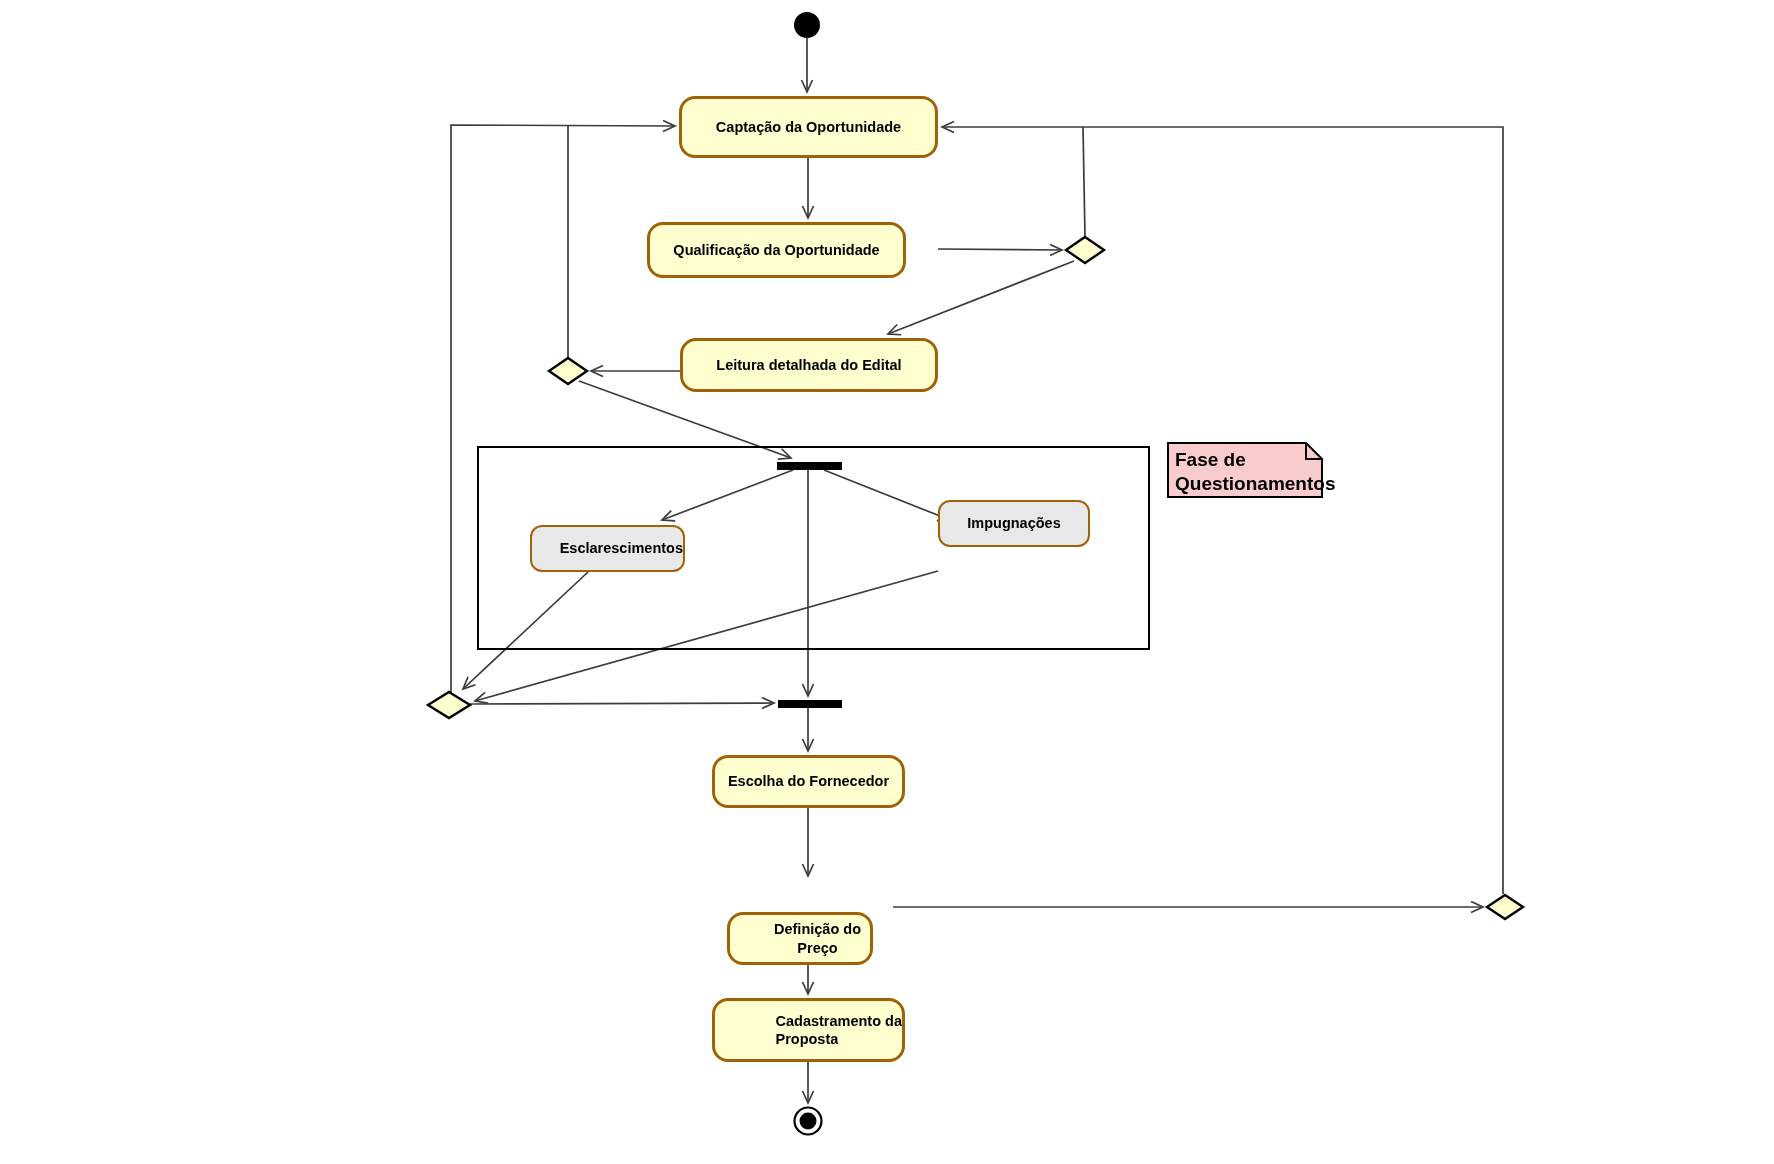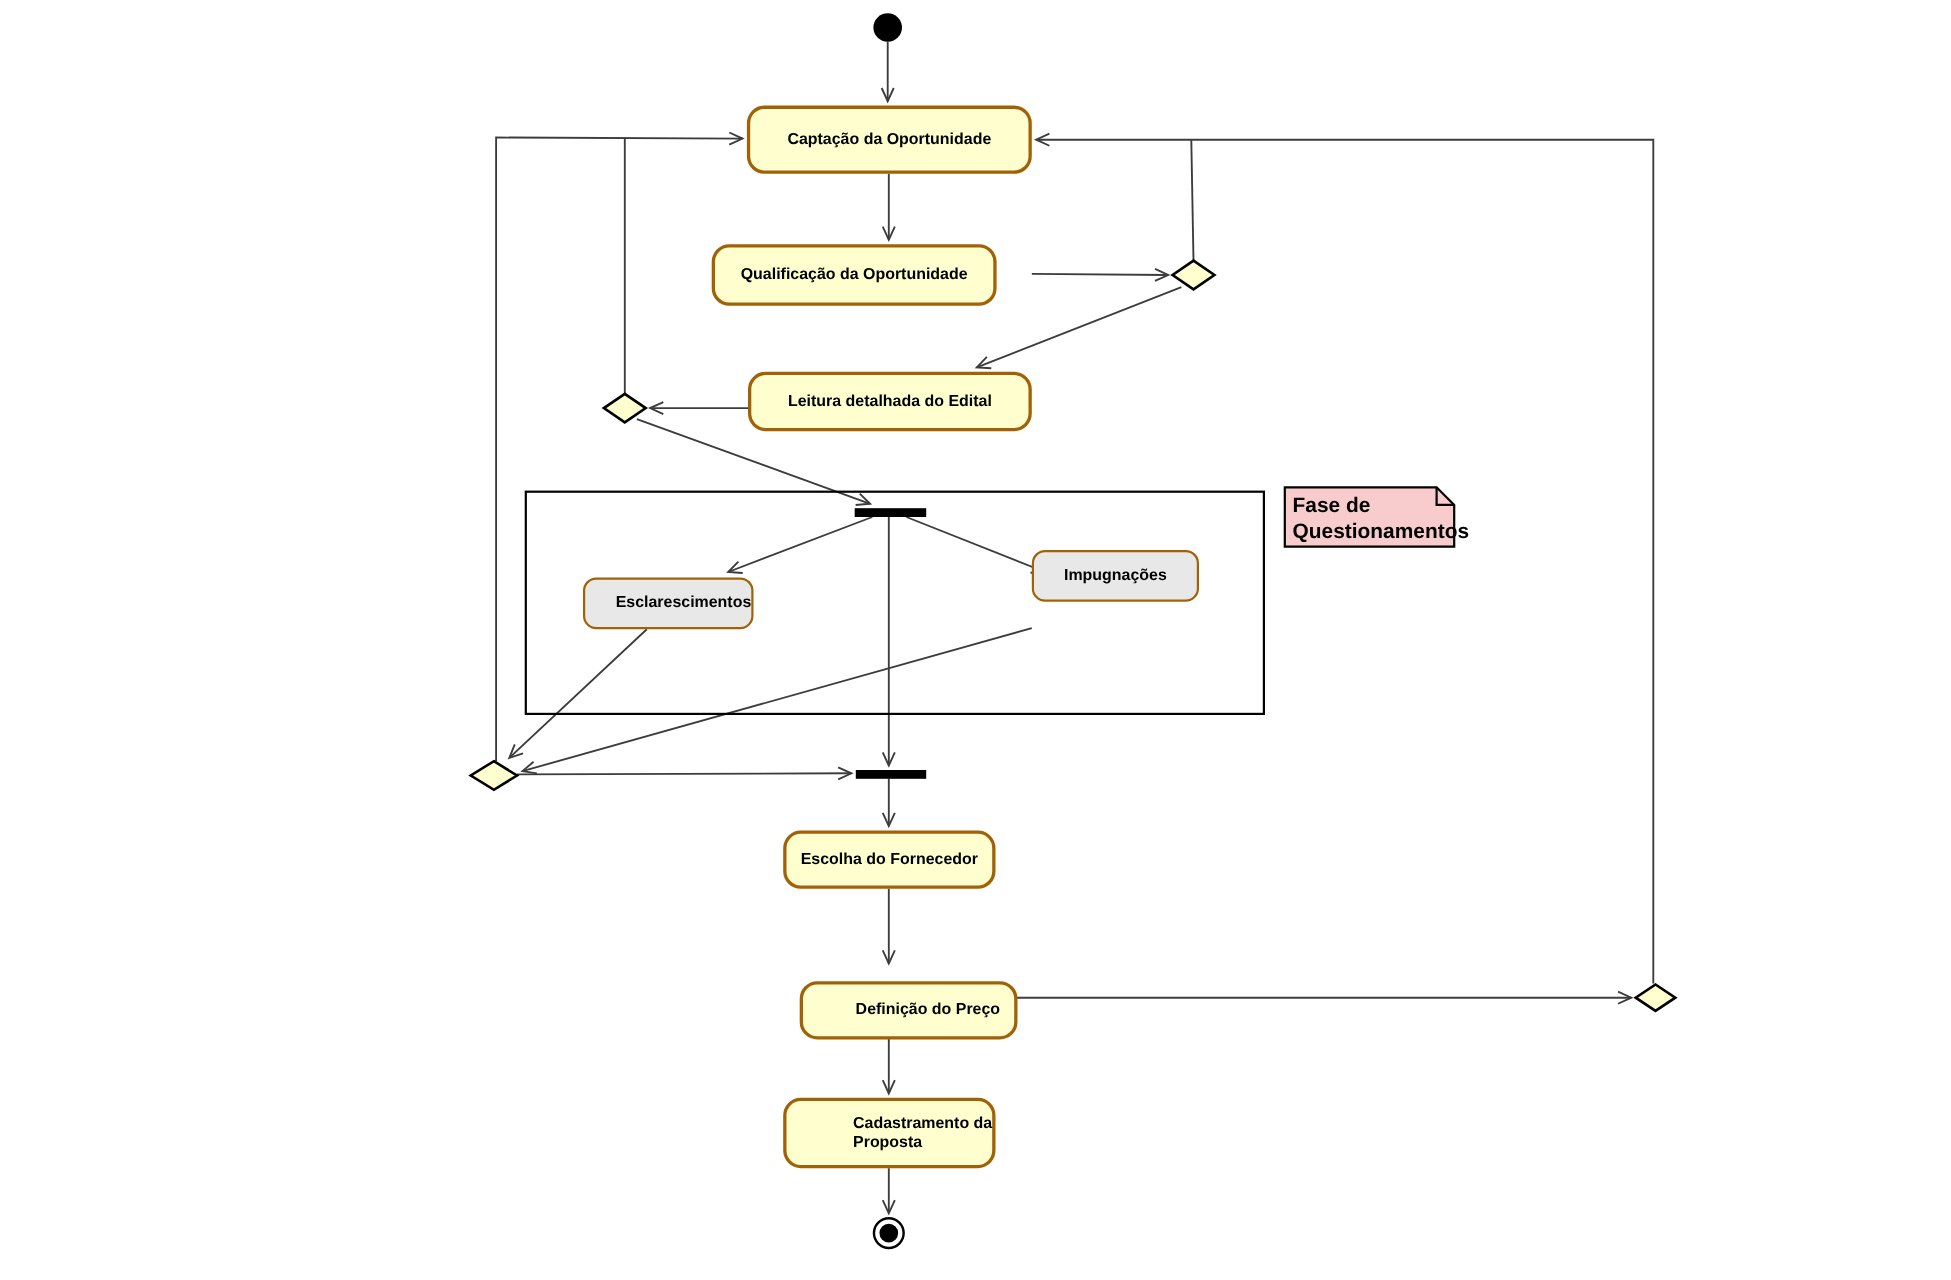--- a/index.html
+++ b/index.html
@@ -125,21 +125,21 @@
   </div>
 
   <div class="activity gray" style="left:938px;top:500px;width:152px;height:47px;">
     <span>Impugnações</span>
   </div>
 
   <div class="activity" style="left:712px;top:755px;width:193px;height:53px;">
     <span>Escolha do Fornecedor</span>
   </div>
 
-  <div class="activity" style="left:727px;top:892px;width:198px;height:53px;padding-left:35px;">
+  <div class="activity" style="left:727px;top:912px;width:146px;height:53px;padding-left:35px;">
     <span>Definição do Preço</span>
   </div>
 
   <div class="activity leftalign" style="left:712px;top:998px;width:193px;height:64px;">
     <span>Cadastramento da
 Proposta</span>
   </div>
 
   <div class="note-text" style="left:1175px;top:448px;width:142px;">Fase de
 Questionamentos</div>

